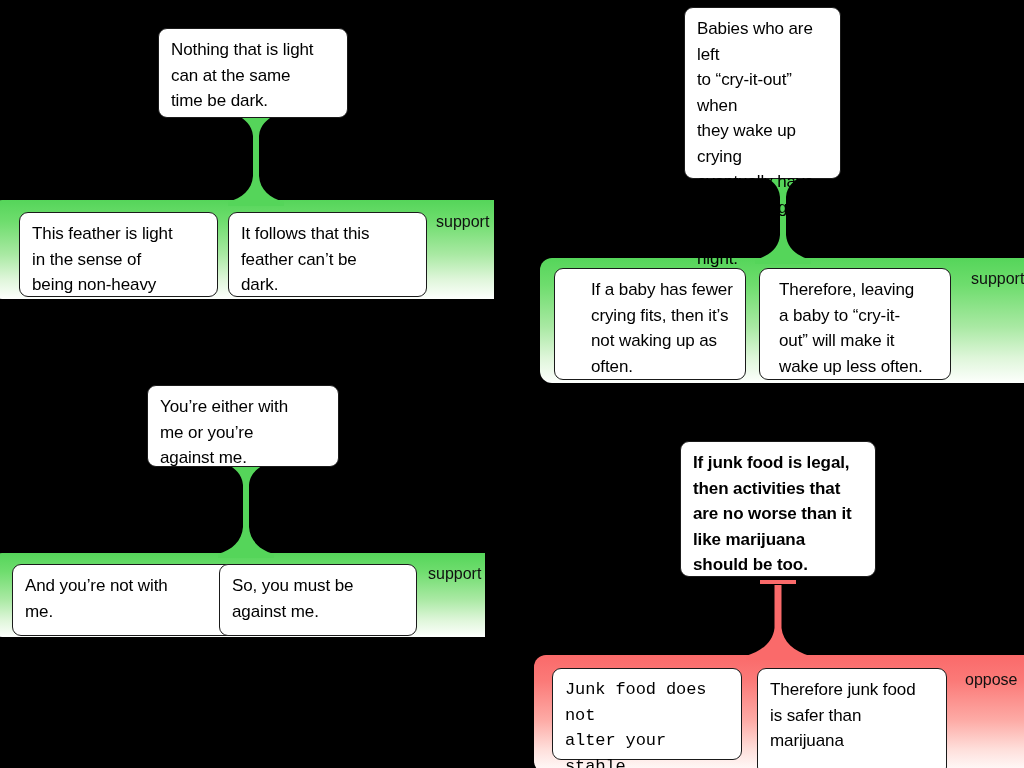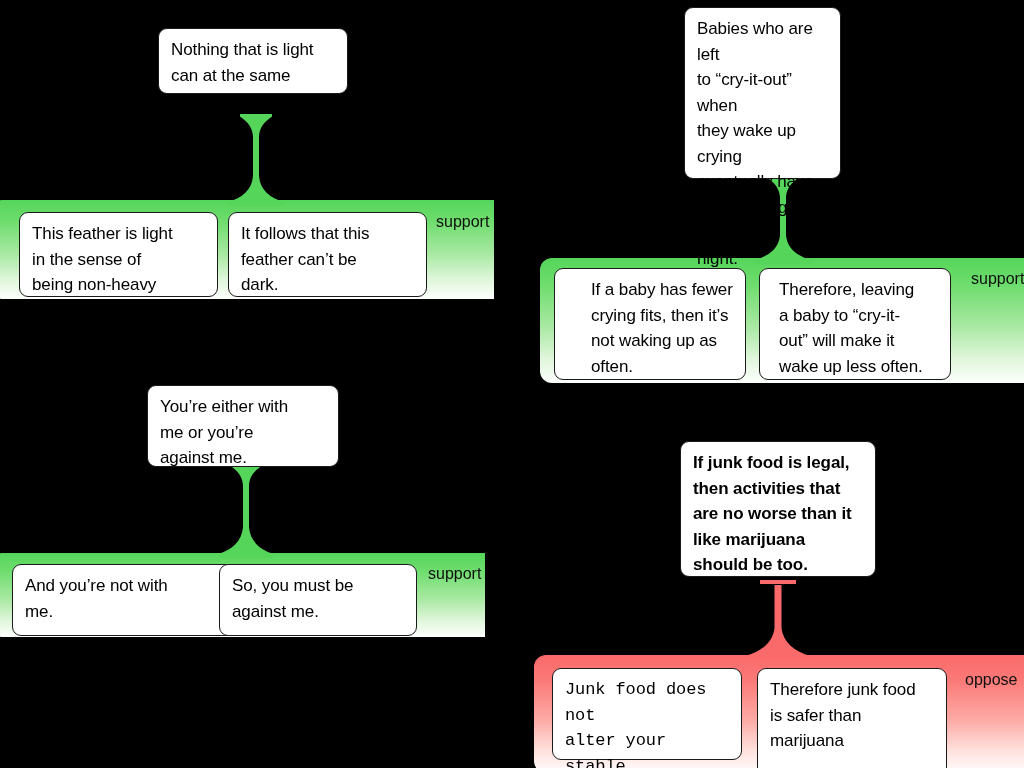--- a/index.html
+++ b/index.html
@@ -72,21 +72,21 @@
     z-index: 30;
     overflow: visible;
   }
   .connector svg { display: block; overflow: visible; }
 </style>
 </head>
 <body>
 
 <div id="canvas">
 
-  <div class="card" style="left:158px; top:28px; width:190px; height:66px;">Nothing that is light
+  <div class="card" style="left:158px; top:28px; width:190px; height:90px;">Nothing that is light
 can at the same
 time be dark.</div>
 
   <div class="connector" style="left:228px; top:114px; width:56px; height:92px;">
     <svg width="56" height="92" viewBox="0 0 56 92">
       <path d="M12,0 L44,0 L44,2.5 C40,6 32,10 31,22 L31,62 C32,76 42,84 56,88 L56,92 L0,92 L0,88 C14,84 24,76 25,62 L25,22 C24,10 16,6 12,2.5 Z" fill="#55d55a"></path>
     </svg>
   </div>
 
   <div class="band support r-left" style="left:-10px; top:200px; width:504px; height:99px;"></div>

